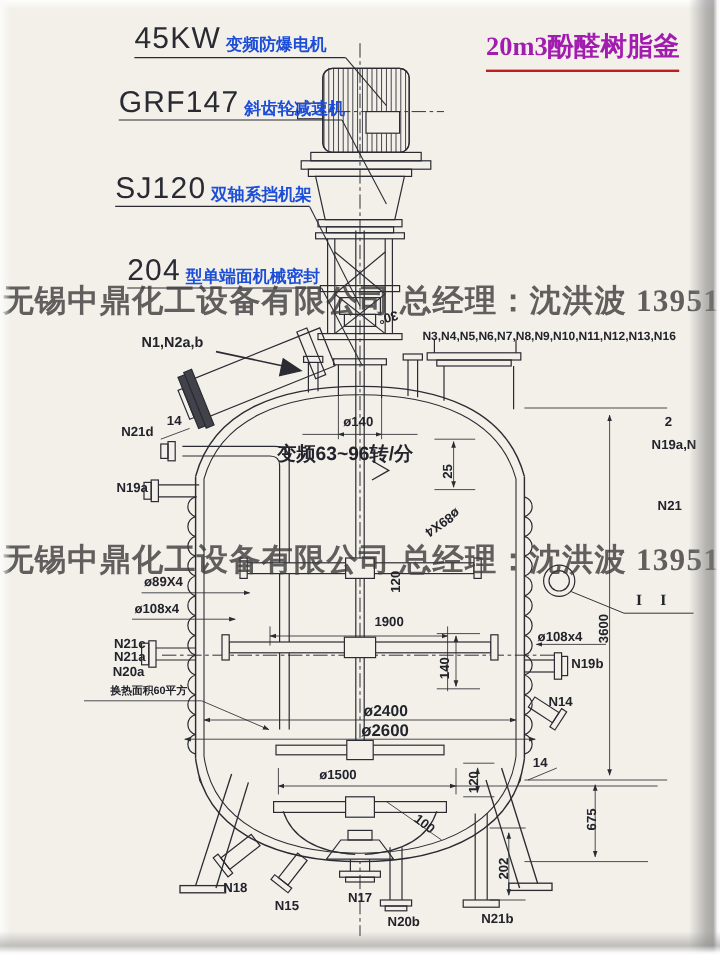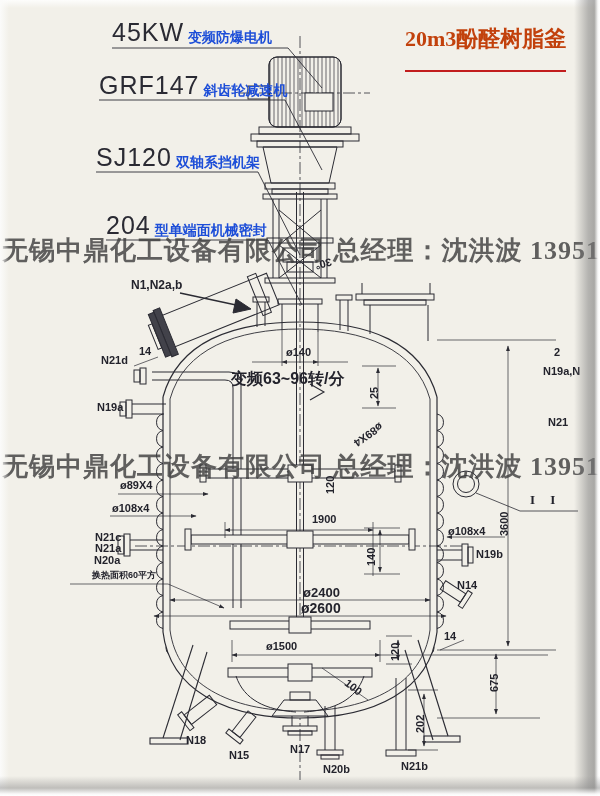--- a/index.html
+++ b/index.html
@@ -9,21 +9,21 @@
   .lbl{position:absolute;font-family:"Liberation Sans",sans-serif;font-weight:bold;
        font-size:11px;color:#23232c;white-space:nowrap;line-height:1;}
   .code{font-family:"Liberation Sans",sans-serif;font-weight:400;font-size:25px;
         letter-spacing:1px;color:#2a2a33;}
   .desc{font-family:"Liberation Sans",sans-serif;font-weight:bold;font-size:14px;color:#1d4ed8;}
   .callout{position:absolute;display:flex;align-items:flex-end;gap:4px;white-space:nowrap;justify-content:flex-end;}
   .wm{position:absolute;left:2px;width:598px;font-family:"Liberation Serif",serif;
       font-weight:bold;font-size:26px;letter-spacing:1px;color:#3c3c3c;opacity:.8;
       white-space:nowrap;overflow:hidden;}
   .redtitle{position:absolute;font-family:"Liberation Serif",serif;font-weight:bold;
-      color:#c2410c;white-space:nowrap;border-bottom:2px solid #c21d1d;padding-bottom:16px;}
+      color:#a21caf;white-space:nowrap;border-bottom:2px solid #c21d1d;padding-bottom:4px;}
   .rot90{transform:rotate(-90deg);transform-origin:0 0;}
   .small{font-size:9px;margin-left:21px;}
   .edgecut{overflow:hidden;}
   .shR{position:absolute;right:0;top:0;width:26px;height:100%;
        background:linear-gradient(to right,rgba(150,150,150,0) 0%,rgba(130,130,130,.55) 55%,
                   rgba(120,120,120,.6) 78%,rgba(248,248,248,.95) 92%,#ffffff 100%);}
   .shB{position:absolute;left:0;bottom:0;width:100%;height:20px;
        background:linear-gradient(to bottom,rgba(150,150,150,0) 0%,rgba(140,140,140,.5) 60%,
                   rgba(250,250,250,.95) 90%,#ffffff 100%);}
   .shT{position:absolute;left:0;top:0;width:100%;height:8px;
@@ -309,21 +309,22 @@
   </div>
   <div class="callout" style="left:96px;top:143px">
     <span class="code">SJ120</span>
     <span class="desc">双轴系挡机架</span>
   </div>
   <div class="callout" style="left:106px;top:211px">
     <span class="code">204</span>
     <span class="desc">型单端面机械密封</span>
   </div>
 
-  <div class="lbl" style="left:131px;top:279px;font-size:12px">N1,N2a,b</div>
+  <div class="lbl" style="left:118px;top:279px;font-size:12px">N1,N2a,b</div>
+  <div class="lbl" style="left:352px;top:276px;font-size:10px">N3,N4,N5,N6,N7,N8,N9,N10,N11,N12,N13,N16</div>
   <div class="lbl" style="left:101px;top:355px">N21d</div>
   <div class="lbl" style="left:97px;top:402px">N19a</div>
   <div class="lbl" style="left:95px;top:532px">N21c</div>
   <div class="lbl" style="left:95px;top:543px">N21a</div>
   <div class="lbl" style="left:94px;top:555px">N20a</div>
   <div class="lbl" style="left:476px;top:549px">N19b</div>
   <div class="lbl" style="left:457px;top:580px">N14</div>
   <div class="lbl" style="left:186px;top:735px">N18</div>
   <div class="lbl" style="left:229px;top:750px">N15</div>
   <div class="lbl" style="left:290px;top:744px">N17</div>

